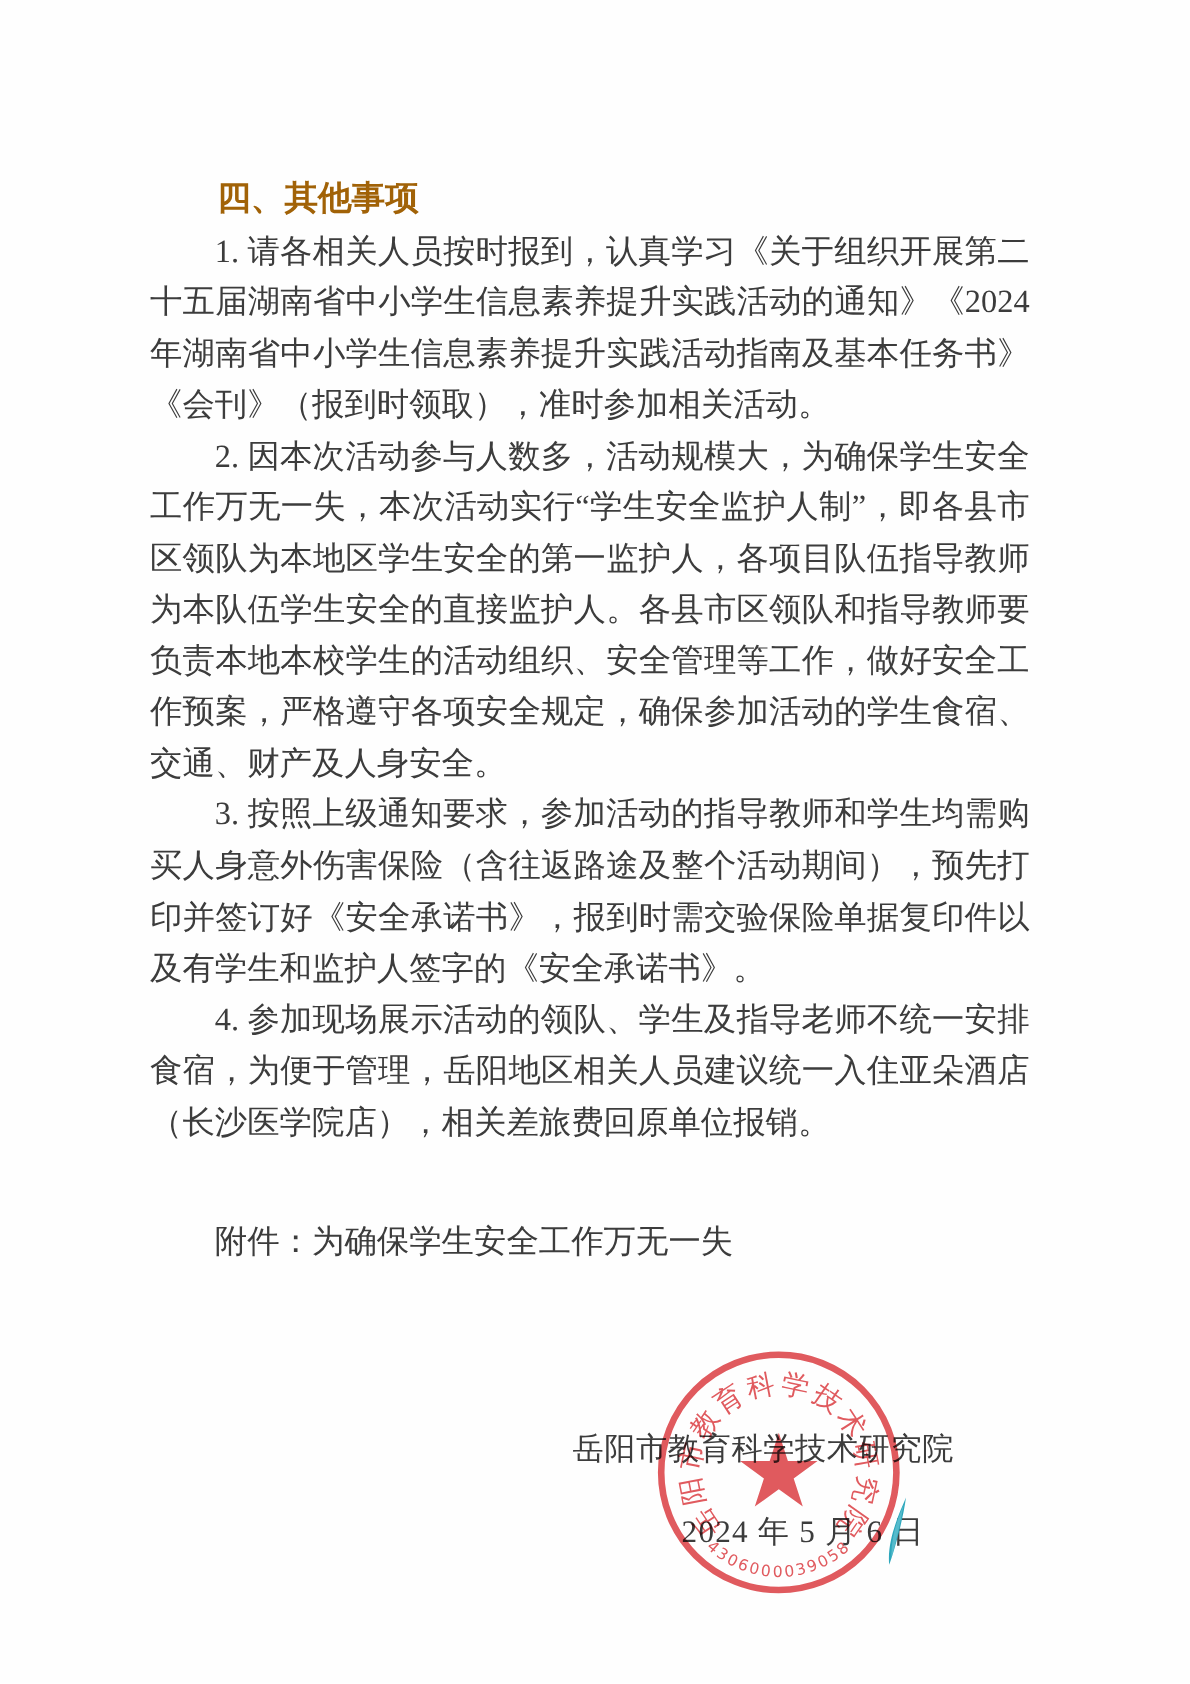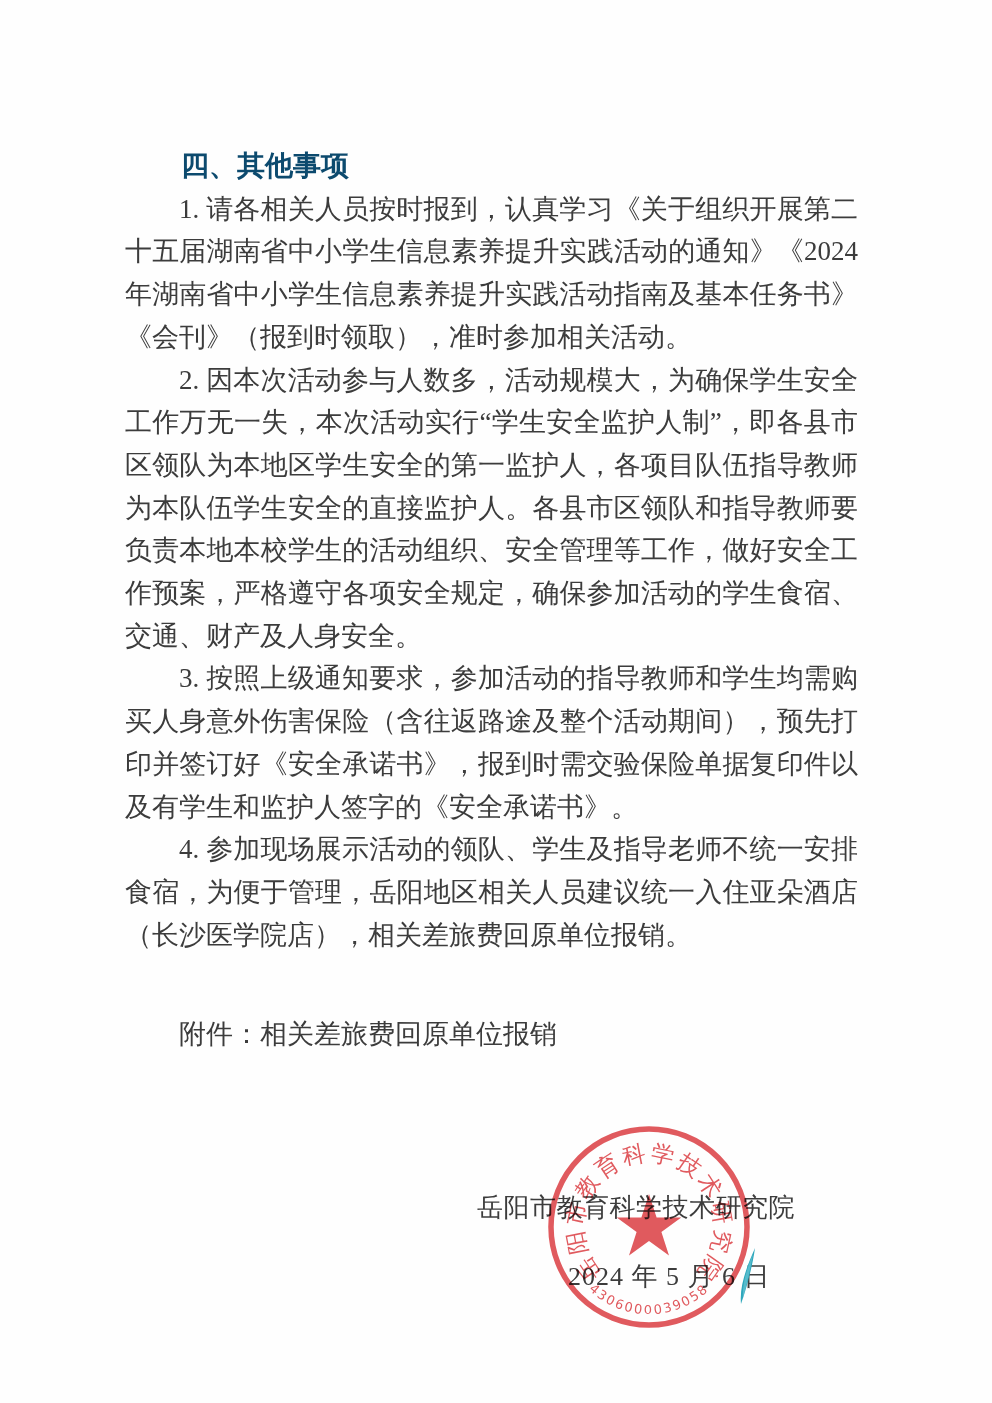--- a/index.html
+++ b/index.html
@@ -16,21 +16,21 @@
     left:125px;top:145px;
     width:733px;
   }
   .heading{
     font-family:Liberation Serif, serif;
     font-weight:700;
     font-size:28px;
     line-height:42.7px;
     text-indent:2em;
     margin:0;
-    color:#0c4a6e;
+    color:#a16207;
   }
   .para{
     font-size:27px;
     line-height:42.7px;
     text-indent:2em;
     text-align:justify;
     margin:0;
   }
   .attachment{
     font-size:27px;
@@ -70,21 +70,21 @@
 <body>
 
 <div class="page">
 
   <div class="content">
     <h2 class="heading">四、其他事项</h2>
     <p class="para">1. 请各相关人员按时报到，认真学习《关于组织开展第二十五届湖南省中小学生信息素养提升实践活动的通知》《2024年湖南省中小学生信息素养提升实践活动指南及基本任务书》《会刊》（报到时领取），准时参加相关活动。</p>
     <p class="para">2. 因本次活动参与人数多，活动规模大，为确保学生安全工作万无一失，本次活动实行“学生安全监护人制”，即各县市区领队为本地区学生安全的第一监护人，各项目队伍指导教师为本队伍学生安全的直接监护人。各县市区领队和指导教师要负责本地本校学生的活动组织、安全管理等工作，做好安全工作预案，严格遵守各项安全规定，确保参加活动的学生食宿、交通、财产及人身安全。</p>
     <p class="para">3. 按照上级通知要求，参加活动的指导教师和学生均需购买人身意外伤害保险（含往返路途及整个活动期间），预先打印并签订好《安全承诺书》，报到时需交验保险单据复印件以及有学生和监护人签字的《安全承诺书》。</p>
     <p class="para">4. 参加现场展示活动的领队、学生及指导老师不统一安排食宿，为便于管理，岳阳地区相关人员建议统一入住亚朵酒店（长沙医学院店），相关差旅费回原单位报销。</p>
-    <p class="attachment">附件：相关差旅费回原单位报销</p>
+    <p class="attachment">附件：为确保学生安全工作万无一失</p>
   </div>
 
   <div class="sig-org">岳阳市教育科学技术研究院</div>
   <div class="sig-date">2024 年 5 月 6 日</div>
 
   <svg class="seal" viewBox="0 0 210 210" xmlns="http://www.w3.org/2000/svg">
     <defs>
       <path id="sealArcTop" d="M 39,105 A 66,66 0 1 1 171,105 A 66,66 0 1 1 39,105" fill="none"></path>
       <path id="sealArcBottom" d="M 33.7,155 A 87,87 0 0 0 176.3,155" fill="none"></path>
     </defs>

